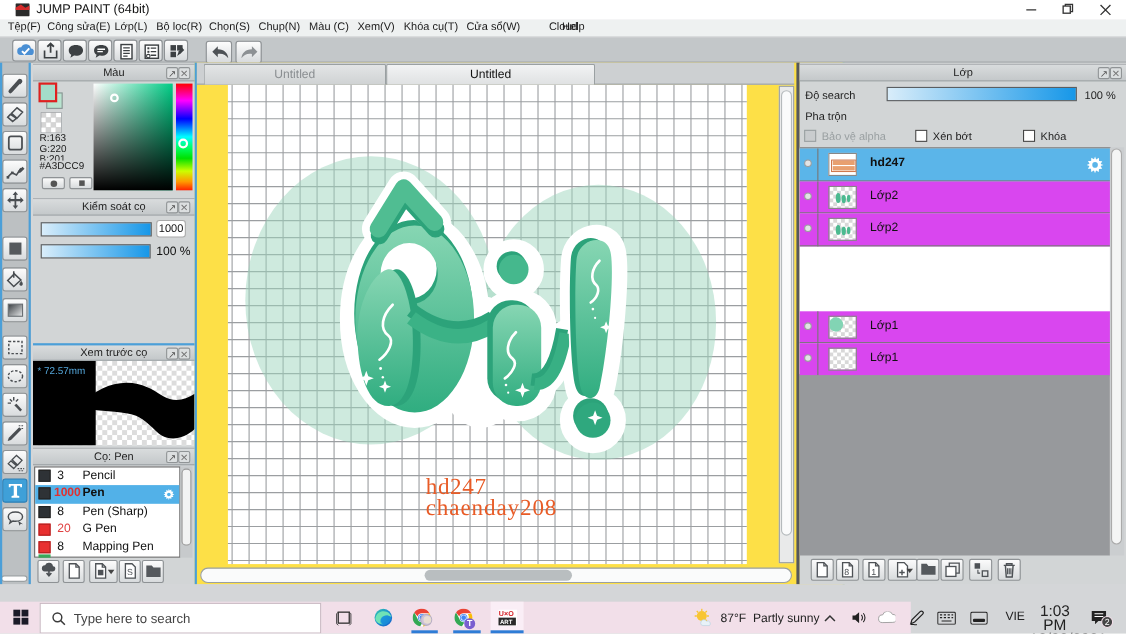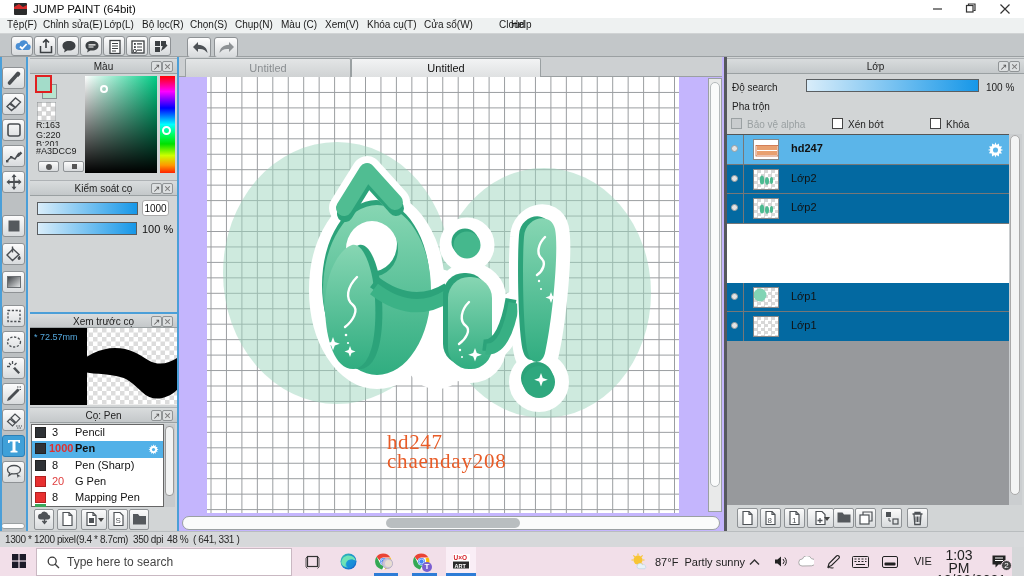--- a/index.html
+++ b/index.html
@@ -27,36 +27,36 @@
 .tool svg { position:absolute; left:1px; top:0px; }
 .tool.active { background:#3fa0d8; border-color:#2d7fb5; }
 
 
 .leftcol { position:absolute; left:30px; top:57px; width:147px; height:474px; background:#d2d5d6; }
 .phead { position:absolute; left:0; width:147px; height:16px; background:linear-gradient(#d9dcdd,#c4c8ca); border-top:1px solid #aeb2b5; border-bottom:1px solid #9aa0a2; font-size:10px; color:#222; text-align:center; line-height:15px; }
 .phicons { position:absolute; right:2px; top:2px; width:26px; height:12px; }
 .pico { display:inline-block; width:11px; height:11px; background:#dcdfe0; border:1px solid #909496; border-radius:2px; font-size:9px; line-height:10px; text-align:center; color:#555; vertical-align:top; }
 
 
-.canvasarea { position:absolute; left:177px; top:57px; width:591px; height:474px; background:#c4b5fd; border-left:2px solid #4b9fd8; border-right:2px solid #4b9fd8; }
+.canvasarea { position:absolute; left:177px; top:57px; width:591px; height:474px; background:#fde047; border-left:2px solid #4b9fd8; border-right:2px solid #4b9fd8; }
 .tabbar { position:absolute; left:0; top:0; width:543px; height:20px; background:#cdd0d2; border-bottom:1px solid #9ba0a2; }
 .tab { position:absolute; top:1px; height:19px; font-size:11px; text-align:center; line-height:18px; border:1px solid #9aa0a2; border-bottom:none; border-radius:2px 2px 0 0; }
 .tab1 { left:6px; width:166px; background:linear-gradient(#e3e5e6,#cfd2d3); color:#8a8e91; }
 .tab2 { left:172px; width:190px; background:linear-gradient(#f2f3f4,#dfe1e2); color:#111; }
 
 
 .statusbar { position:absolute; left:0; top:531px; width:1024px; height:16px; background:#d6d8da; border-top:1px solid #b9bdbf; font-size:10px; letter-spacing:-0.4px; color:#2a2a2a; line-height:15px; }
 
 
-.taskbar { position:absolute; left:0; top:547px; width:1012px; height:29px; background:#f2dfe9; }
+.taskbar { position:absolute; left:0; top:547px; width:828px; height:29px; background:#f2dfe9; }
 .searchbox { position:absolute; left:36px; top:1px; width:256px; height:28px; background:#ffffff; border:1px solid #c9b8c2; font-size:12px; color:#444; }
 
 
 .rightcol { position:absolute; left:727px; top:57px; width:297px; height:474px; background:#d2d5d6; }
-.lrow { position:absolute; left:0; width:283px; height:29.5px; background:#0369a1; border-bottom:1px solid #777; }
+.lrow { position:absolute; left:0; width:283px; height:29.5px; background:#d946ef; border-bottom:1px solid #777; }
 .eye { position:absolute; left:4px; top:10px; width:7px; height:7px; background:#e3e4e5; border:1px solid #9a9ea0; border-radius:50%; }
 .eye::after { content:""; position:absolute; left:11px; top:-11px; width:1px; height:29.5px; background:#777; }
 .lthumb { position:absolute; left:26px; top:4px; width:26px; height:21px; border:1px solid #888; overflow:hidden; }
 .chk { background:repeating-conic-gradient(#d8d8d8 0 25%, #fff 0 50%) 0 0/7px 7px; }
 .lname { position:absolute; left:64px; top:7px; }
 .lbtn { position:absolute; top:0; width:21px; height:20px; background:linear-gradient(#fbfbfb,#d8dbdd); border:1px solid #8e9295; border-radius:2px; text-align:center; padding-top:1px; }
 </style>
 </head>
 <body>
 <div id="app">
@@ -70,21 +70,21 @@
     <svg class="abs" style="left:925px;top:0" width="95" height="18" viewBox="0 0 95 18">
       <line x1="8" y1="9" x2="17" y2="9" stroke="#333" stroke-width="1.2"></line>
       <rect x="41.5" y="5.5" width="6.5" height="6.5" fill="none" stroke="#333" stroke-width="1.2"></rect>
       <path d="M43.5 5.5 v-1.5 h6.5 v6.5 h-1.5" fill="none" stroke="#333" stroke-width="1.2"></path>
       <path d="M75.5 4.5 l9 9 M84.5 4.5 l-9 9" stroke="#333" stroke-width="1.2"></path>
     </svg>
   </div>
 
   <div class="menubar">
     <span style="left:7px">Tệp(F)</span>
-    <span style="left:43px">Chỉnh sửa(E)</span>
+    <span style="left:43px">Công sửa(E)</span>
     <span style="left:104px">Lớp(L)</span>
     <span style="left:142px">Bộ lọc(R)</span>
     <span style="left:190px">Chọn(S)</span>
     <span style="left:235px">Chụp(N)</span>
     <span style="left:281px">Màu (C)</span>
     <span style="left:325px">Xem(V)</span>
     <span style="left:367px">Khóa cụ(T)</span>
     <span style="left:424px">Cửa sổ(W)</span>
     <span style="left:499px">Cloud</span>
     <span style="left:511px">Help</span>
@@ -562,27 +562,20 @@
             <rect x="9" y="9" width="5" height="5" fill="none" stroke="#4e5256" stroke-width="1.2"></rect>
             <path d="M5 8 v3 h2" fill="none" stroke="#4e5256" stroke-width="1"></path>
           </svg></div>
       <div class="lbtn" style="left:180px"><svg width="15" height="16" viewBox="0 0 15 16">
             <path d="M2.5 4 h10 M5 4 V2.5 h5 V4 M4 4 l.8 10.5 h5.4 L11 4" fill="none" stroke="#4e5256" stroke-width="1.3"></path>
             <path d="M6 6.5 v5.5 M7.5 6.5 v5.5 M9 6.5 v5.5" stroke="#4e5256" stroke-width="1"></path>
           </svg></div>
     </div>
   </div>
 
-  <div class="statusbar">
-      <span class="abs" style="left:5px">1300 * 1200 pixel</span>
-      <span class="abs" style="left:76px">(9.4 * 8.7cm)</span>
-      <span class="abs" style="left:133px">350 dpi</span>
-      <span class="abs" style="left:167px">48 %</span>
-      <span class="abs" style="left:193px">( 641, 331 )</span>
-    </div>
 
   <div class="taskbar" id="taskbar">
     <svg class="abs" style="left:12px;top:7px" width="14" height="14" viewBox="0 0 14 14">
         <rect x="0" y="0" width="6.4" height="6.4" fill="#1b1b28"></rect>
         <rect x="7.6" y="0" width="6.4" height="6.4" fill="#1b1b28"></rect>
         <rect x="0" y="7.6" width="6.4" height="6.4" fill="#1b1b28"></rect>
         <rect x="7.6" y="7.6" width="6.4" height="6.4" fill="#1b1b28"></rect>
       </svg>
     <div class="searchbox">
       <svg class="abs" style="left:10px;top:7px" width="13" height="13" viewBox="0 0 13 13">

